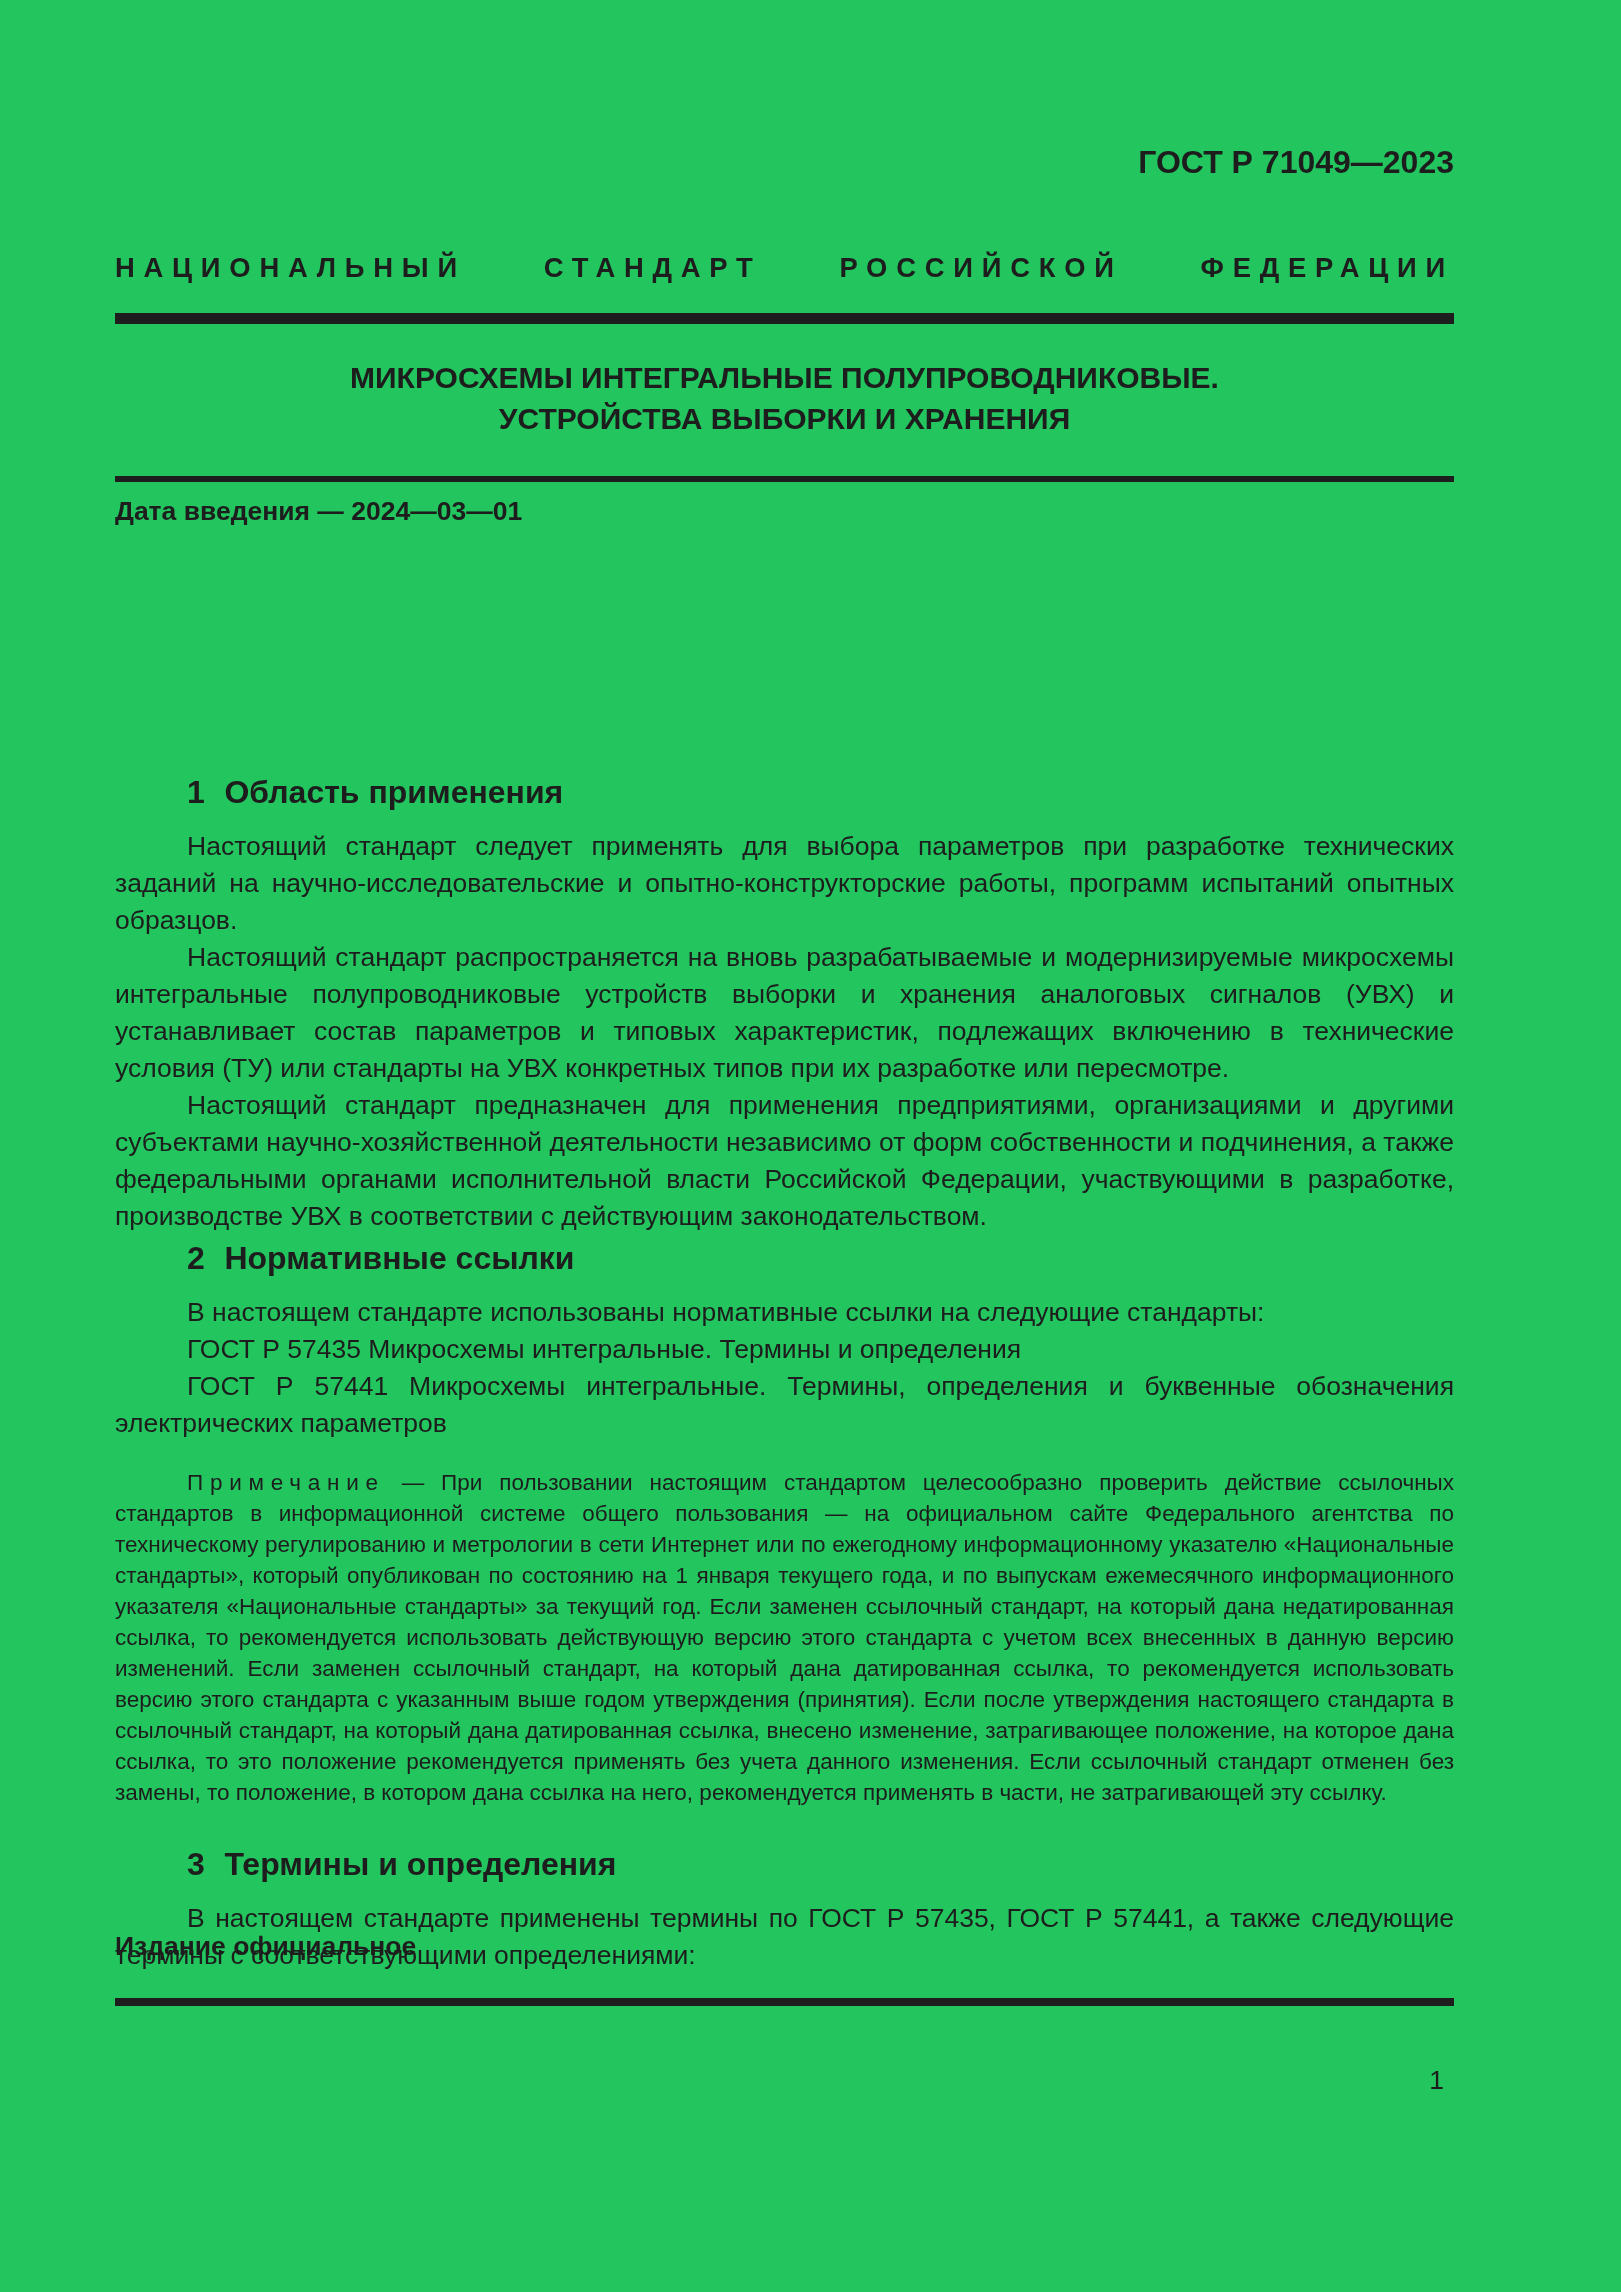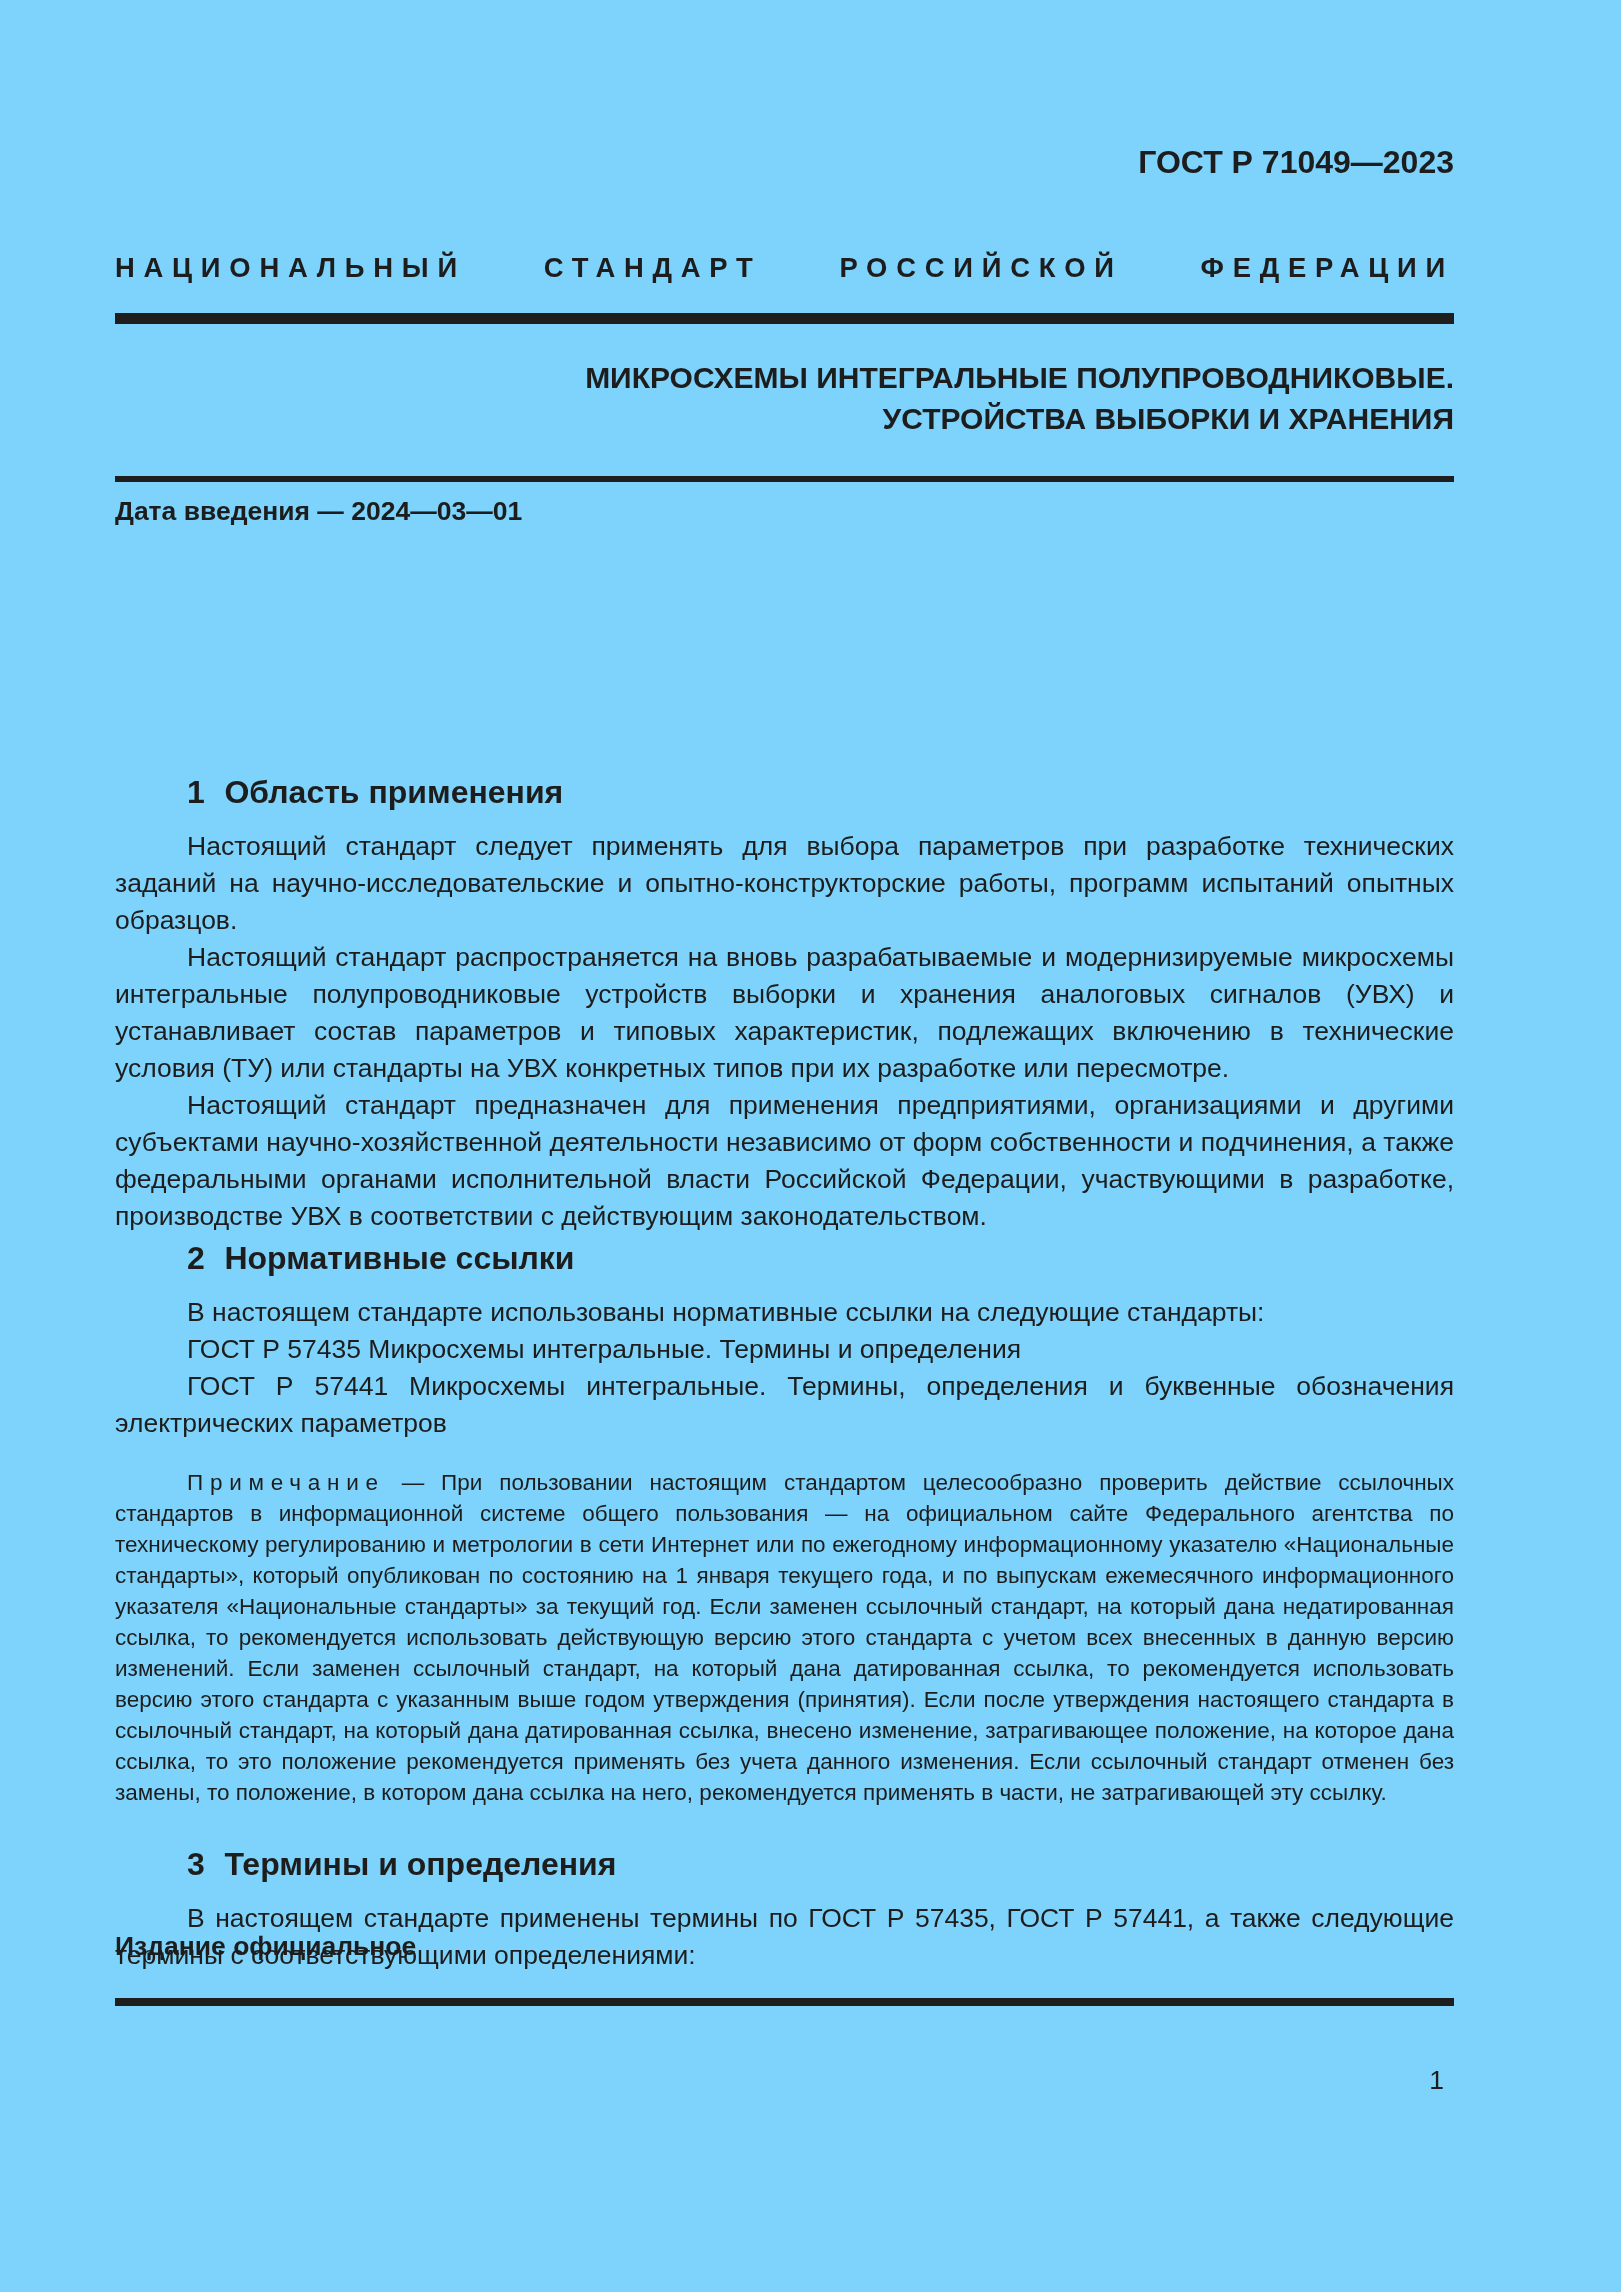--- a/index.html
+++ b/index.html
@@ -1,33 +1,33 @@
 <!DOCTYPE html>
 <html lang="ru"><head>
 <meta charset="utf-8">
 <style>
   html,body { margin:0; padding:0; background:#e8e8e8; }
   .page {
     position:relative;
     width:1621px; height:2293px;
-    background:#7dd3fc;
+    background:#22c55e;
     font-family:"Liberation Sans","DejaVu Sans",sans-serif;
     color:#1d1d1d;
     overflow:hidden;
     margin:0 auto;
   }
   .head { position:absolute; left:115px; width:1339px; top:0; }
   .doc-number { margin-top:143px; text-align:right; font-size:32px; font-weight:bold; line-height:39px; }
   .designation {
     margin-top:69px; font-size:27.4px; font-weight:bold; line-height:33px;
     letter-spacing:0.32em; text-align:justify; text-align-last:justify; white-space:nowrap;
   }
   .rule { background:#1e1e1e; }
   .rule-thick { margin-top:29px; height:10.8px; }
-  .title { margin:33px 0 0; font-size:30px; font-weight:bold; line-height:41px; text-align:right; }
+  .title { margin:33px 0 0; font-size:30px; font-weight:bold; line-height:41px; text-align:center; }
   .title-line { display:block; }
   .subtitle { margin-top:17.6px; font-size:27.4px; font-weight:bold; line-height:33px; text-align:center; }
   .title-en { margin-top:21.6px; font-size:25.5px; line-height:31px; text-align:center; }
   .rule-mid { margin-top:37px; height:5.9px; }
   .date-line { margin-top:13.7px; font-size:26.5px; font-weight:bold; line-height:33px; text-align:left; }
 
   .sec { position:absolute; left:115px; width:1339px; }
   .sec-1 { top:771px; }
   .sec-2 { top:1237px; }
   .sec-3 { top:1843px; }

